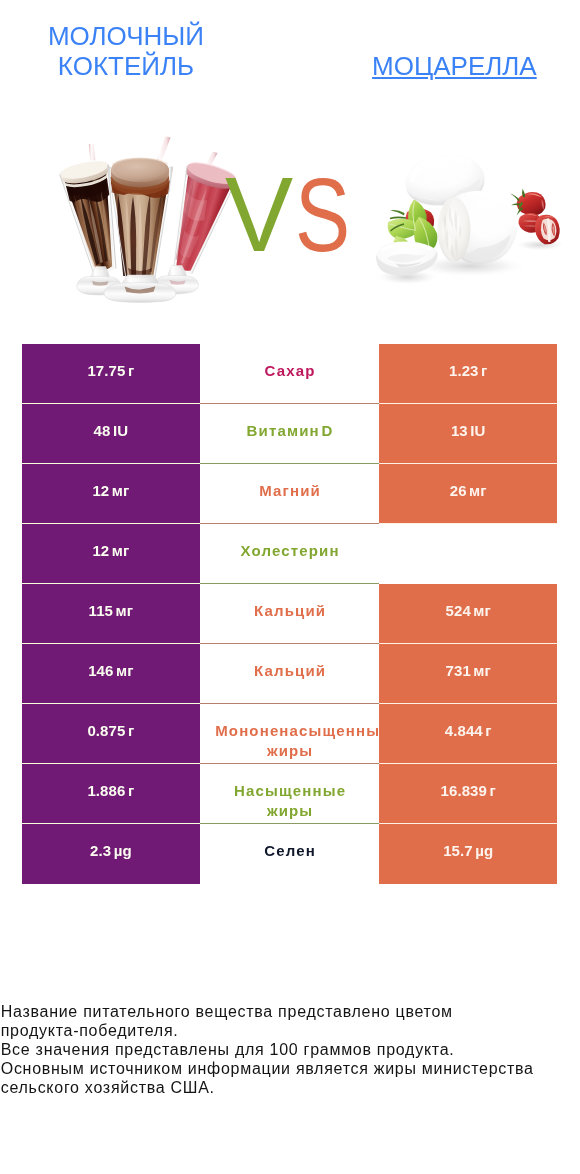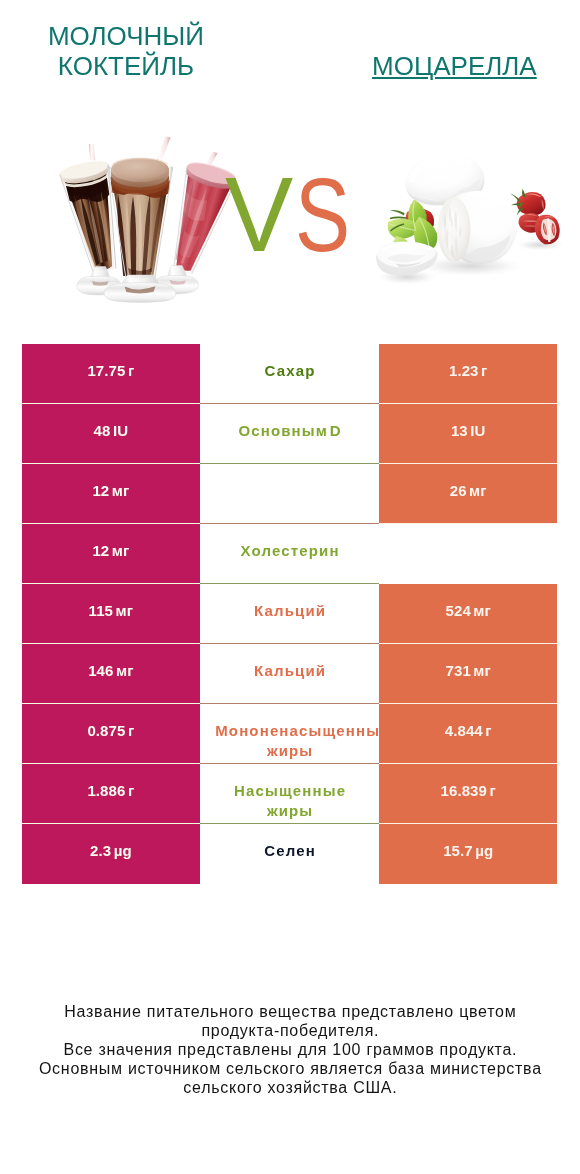--- a/index.html
+++ b/index.html
@@ -3,21 +3,21 @@
 <meta charset="utf-8">
 <title>Infographic</title>
 <style>
   html,body{margin:0;padding:0;}
   body{width:580px;height:1174px;background:#ffffff;
        font-family:"Liberation Sans",sans-serif;
        -webkit-font-smoothing:antialiased;overflow:hidden;}
   .page{position:relative;width:580px;height:1174px;background:#fff;}
 
   
-  .title{position:absolute;color:#0f766e;font-size:26px;font-weight:400;
+  .title{position:absolute;color:#3b82f6;font-size:26px;font-weight:400;
          line-height:30.1px;text-align:center;white-space:pre-line;}
   #title-left{left:20px;top:21.3px;width:212px;}
   #title-right{left:348.4px;top:51.4px;width:212px;text-decoration:underline;}
 
   
   .hero{position:absolute;left:0;top:128px;width:580px;height:186px;}
   #shake{position:absolute;left:50px;top:-3px;}
   .art{display:block;}
   #mozza{position:absolute;left:368px;top:10px;}
   .vs{position:absolute;left:0;top:0;width:580px;height:186px;}
@@ -27,31 +27,31 @@
       transform:scaleX(0.969);transform-origin:left top;}
   .gs{left:295.1px;top:34.6px;font-size:104.6px;line-height:104.6px;
       transform:scaleX(0.790);transform-origin:left top;}
 
   
   .tbl{position:absolute;left:21.5px;top:344px;width:536px;}
   .row{position:relative;height:60px;}
   .cell{position:absolute;top:0;height:60px;box-sizing:border-box;
         text-align:center;font-size:15px;font-weight:700;line-height:20px;
         padding-top:17.2px;overflow:hidden;}
-  .cl{left:0;width:178.7px;background:#be185d;color:#fbfdf0;letter-spacing:0.1px;}
+  .cl{left:0;width:178.7px;background:#701a75;color:#fbfdf0;letter-spacing:0.1px;}
   .cm{left:178.7px;width:178.7px;background:#ffffff;letter-spacing:1.15px;
       text-indent:1.15px;word-spacing:-3.5px;}
   .cm .ovfline{text-indent:15px;}
   .cr{left:357.4px;width:178.6px;background:#e06e4b;color:#fdf4ee;letter-spacing:0.1px;}
   .unit{margin-left:2.5px;}
   .sep{position:absolute;left:0;right:0;bottom:0;height:1px;}
   .sepm{position:absolute;left:178.7px;width:178.7px;bottom:0;height:1px;}
 
   
-  .note{position:absolute;left:0px;top:1002.3px;width:580px;text-align:center;
+  .note{position:absolute;left:0px;top:1002.3px;width:580px;text-align:left;
         color:#141414;font-size:16px;line-height:19px;font-weight:400;
         letter-spacing:0.72px;text-indent:0.72px;}
 </style>
 </head>
 <body>
 
 <div class="page">
 
   <div class="title" id="title-left">МОЛОЧНЫЙ
 КОКТЕЙЛЬ</div>
@@ -370,36 +370,39 @@
       </div>
     <div class="vs">
       <span class="glyph gv" style="color: rgb(130, 167, 48);">V</span>
       <span class="glyph gs" style="color: rgb(224, 110, 75);">S</span>
     </div>
   </div>
 
   <div class="tbl" id="table">
       <div class="row">
         <div class="cell cl"><span>17.75</span><span class="unit">г</span><div class="sep" style="background:#f5ffdd"></div></div>
-        <div class="cell cm" style="color:#4d7c0f">
+        <div class="cell cm" style="color:#be185d">
           <div>Сахар</div>
         </div>
         <div class="cell cr"><span>1.23</span><span class="unit">г</span><div class="sep" style="background:#fff0e4"></div></div>
         <div class="sepm" style="background:#b5806e"></div>
       </div>
       <div class="row">
         <div class="cell cl"><span>48</span><span class="unit">IU</span><div class="sep" style="background:#f5ffdd"></div></div>
         <div class="cell cm" style="color:#82a730">
-          <div>Основным D</div>
+          <div>Витамин D</div>
         </div>
         <div class="cell cr"><span>13</span><span class="unit">IU</span><div class="sep" style="background:#fff0e4"></div></div>
         <div class="sepm" style="background:#8c9a64"></div>
       </div>
       <div class="row">
         <div class="cell cl"><span>12</span><span class="unit">мг</span><div class="sep" style="background:#f5ffdd"></div></div>
+        <div class="cell cm" style="color:#e06e4b">
+          <div>Магний</div>
+        </div>
         <div class="cell cr"><span>26</span><span class="unit">мг</span><div class="sep" style="background:#fff0e4"></div></div>
         <div class="sepm" style="background:#b5806e"></div>
       </div>
       <div class="row">
         <div class="cell cl"><span>12</span><span class="unit">мг</span><div class="sep" style="background:#f5ffdd"></div></div>
         <div class="cell cm" style="color:#82a730">
           <div>Холестерин</div>
         </div>
         <div class="sepm" style="background:#8c9a64"></div>
       </div>
@@ -443,16 +446,16 @@
           <div>Селен</div>
         </div>
         <div class="cell cr"><span>15.7</span><span class="unit">µg</span></div>
       </div>
     </div>
 
   <div class="note">
       <div>Название питательного вещества представлено цветом</div>
       <div>продукта-победителя.</div>
       <div>Все значения представлены для 100 граммов продукта.</div>
-      <div>Основным источником сельского является база министерства</div>
+      <div>Основным источником информации является жиры министерства</div>
       <div>сельского хозяйства США.</div>
     </div>
 </div>
 
 </body></html>

